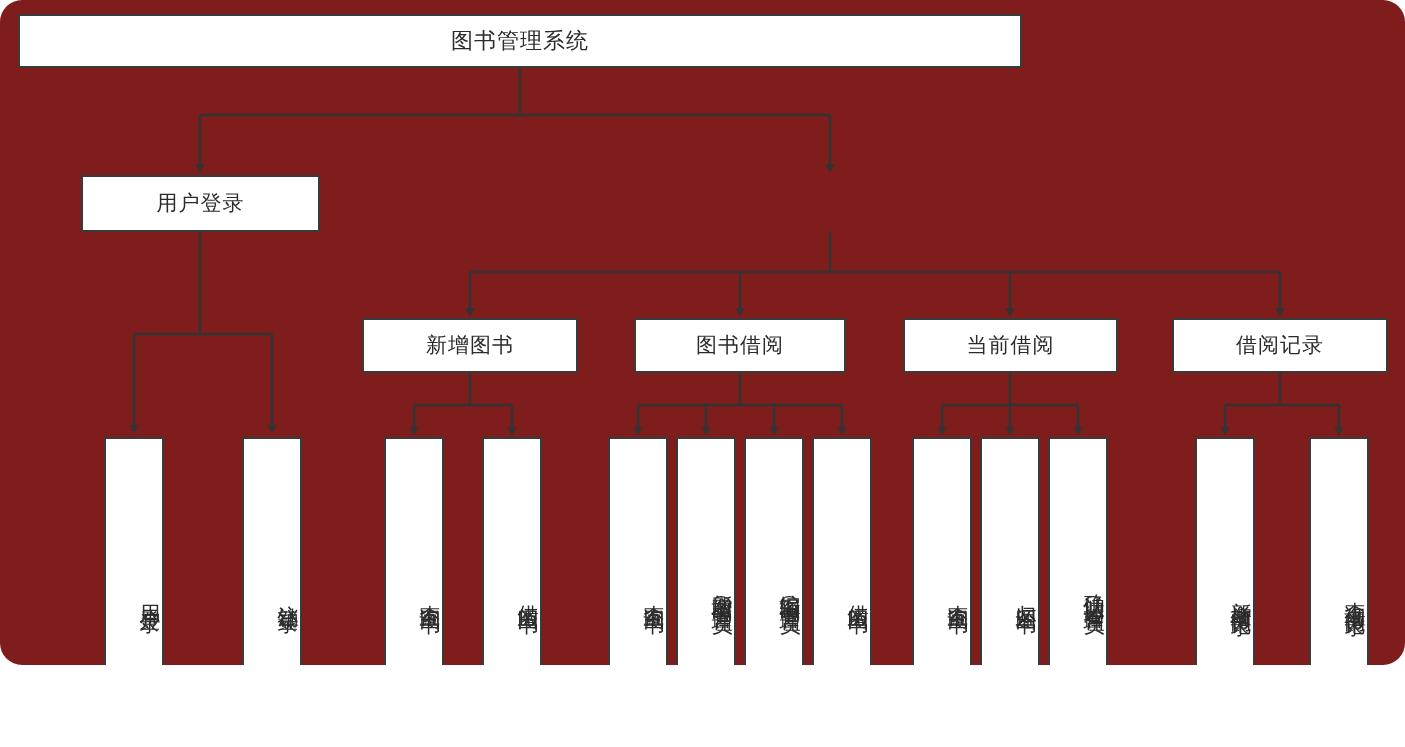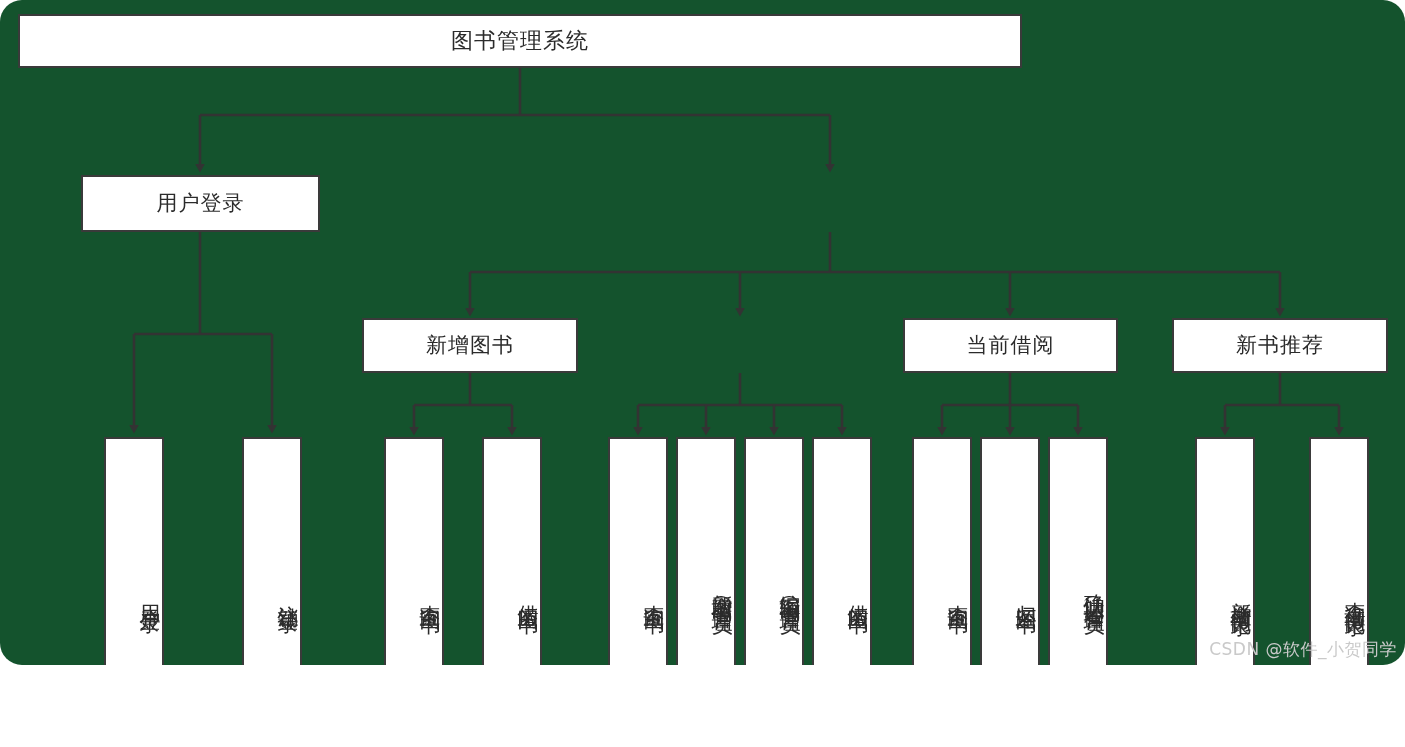--- a/index.html
+++ b/index.html
@@ -7,21 +7,21 @@
     padding: 0;
     background: #ffffff;
   }
   body {
     font-family: "DejaVu Sans", "Liberation Sans", sans-serif;
   }
   #canvas {
     position: relative;
     width: 1405px;
     height: 665px;
-    background: #14532d;
+    background: #7f1d1d;
     overflow: hidden;
     border-radius: 22px;
   }
   .node {
     position: absolute;
     box-sizing: border-box;
     border: 2px solid #3a3a3a;
     background: #ffffff;
     display: flex;
     align-items: center;
@@ -126,36 +126,36 @@
     <path class="lnk" d="M1225,405 L1339,405"></path>
     <path class="lnk" d="M1225,405 L1225,429" marker-end="url(#ah)"></path>
     <path class="lnk" d="M1339,405 L1339,429" marker-end="url(#ah)"></path>
   </svg>
 
   <div class="node h" id="root-node" style="left:18px; top:14px; width:1004px; height:54px;">图书管理系统</div>
 
   <div class="node h" style="left:81px; top:175px; width:239px; height:57px;">用户登录</div>
 
   <div class="node h" style="left:362px; top:318px; width:216px; height:55px;">新增图书</div>
+  <div class="node h" style="left:634px; top:318px; width:212px; height:55px;">图书借阅</div>
   <div class="node h" style="left:903px; top:318px; width:215px; height:55px;text-align:center;">当前借阅</div>
-  <div class="node h" style="left:1172px; top:318px; width:216px; height:55px;">新书推荐</div>
+  <div class="node h" style="left:1172px; top:318px; width:216px; height:55px;">借阅记录</div>
 
   <div class="node v" style="left:104px; top:437px; width:60px; height:296px;">用户登录</div>
   <div class="node v" style="left:242px; top:437px; width:60px; height:296px;">注销登录</div>
 
   <div class="node v" style="left:384px; top:437px; width:60px; height:296px;">查询图书</div>
   <div class="node v" style="left:482px; top:437px; width:60px; height:296px;">借阅图书</div>
 
   <div class="node v" style="left:608px; top:437px; width:60px; height:296px;">查询图书</div>
   <div class="node v tall" style="left:676px; top:437px; width:60px; height:296px;">新增图书（管理员）</div>
   <div class="node v tall" style="left:744px; top:437px; width:60px; height:296px;">编辑图书（管理员）</div>
   <div class="node v" style="left:812px; top:437px; width:60px; height:296px;">借阅图书</div>
 
   <div class="node v" style="left:912px; top:437px; width:60px; height:296px;">查询图书</div>
   <div class="node v" style="left:980px; top:437px; width:60px; height:296px;">归还图书</div>
   <div class="node v tall" style="left:1048px; top:437px; width:60px; height:296px;">确认归还（管理员）</div>
 
   <div class="node v" style="left:1195px; top:437px; width:60px; height:296px;">新增借阅记录</div>
   <div class="node v" style="left:1309px; top:437px; width:60px; height:296px;">查询借阅记录</div>
 
-  <div id="watermark">CSDN @软件_小贺同学</div>
 
 </div>
 
 </body></html>

